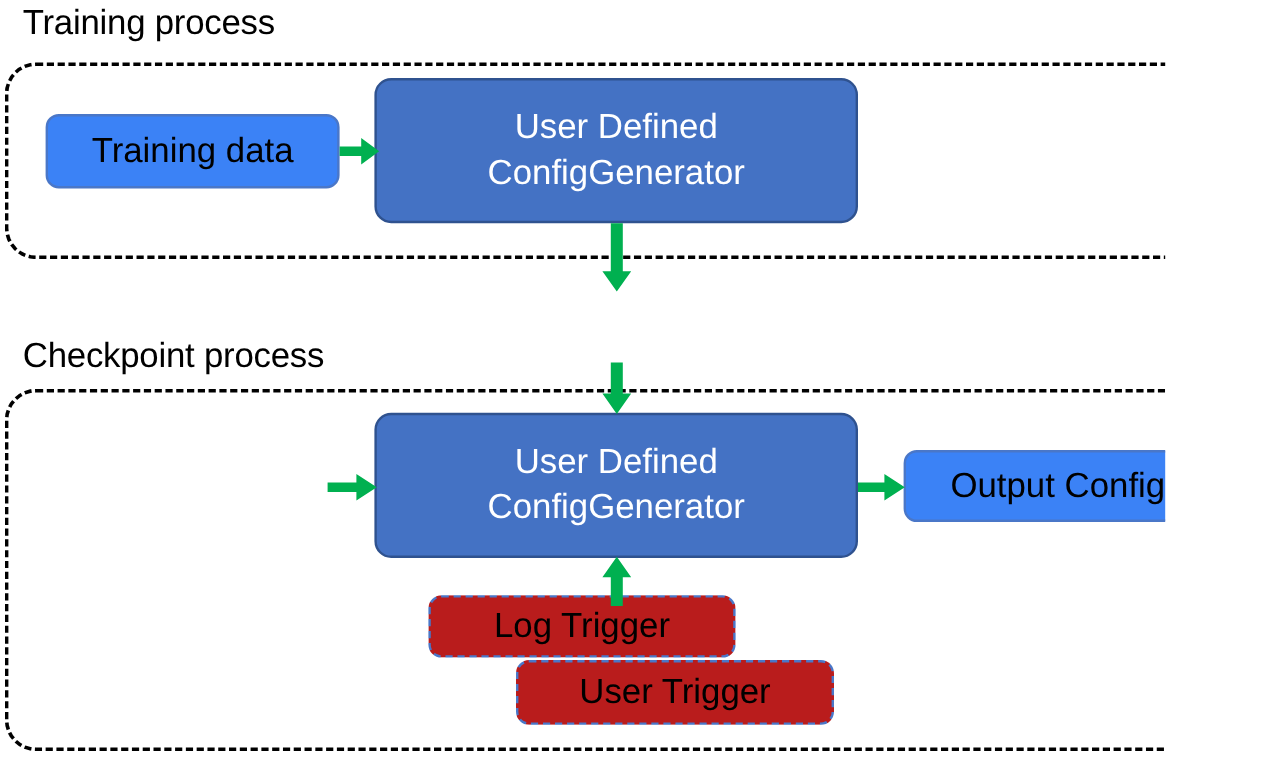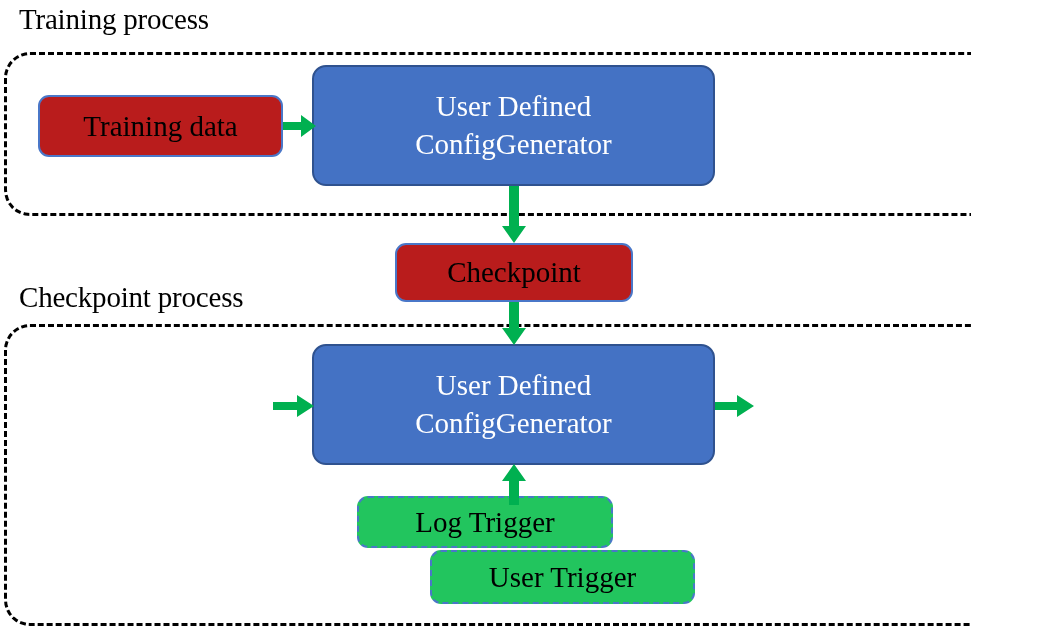--- a/index.html
+++ b/index.html
@@ -5,21 +5,21 @@
   html, body {
     margin: 0;
     padding: 0;
     background: #ffffff;
   }
   #canvas {
     position: relative;
     width: 971px;
     height: 631px;
     background: #ffffff;
-    font-family: Liberation Serif, serif;
+    font-family: Liberation Sans, sans-serif;
     overflow: hidden;
   }
 
   
   .section-label {
     position: absolute;
     font-size: 29px;
     line-height: 1;
     color: #000000;
     white-space: nowrap;
@@ -39,41 +39,41 @@
   #group-training { left: 4px; top: 52px; width: 1047px; height: 164px; }
   #group-inference { left: 4px; top: 324px; width: 1032px; height: 302px; }
 
   
   .node {
     position: absolute;
     box-sizing: border-box;
     display: flex;
     align-items: center;
     justify-content: center;
-    background: #b91c1c;
+    background: #3b82f6;
     border: 2px solid #4a77c8;
     border-radius: 11px;
     color: #000000;
     font-size: 29px;
     line-height: 1.05;
     white-space: nowrap;
   }
   #node-training-data { left: 38px; top: 95px; width: 245px; height: 62px; }
   #node-checkpoint { left: 395px; top: 243px; width: 238px; height: 59px; }
   #node-current-status { left: 28px; top: 375px; width: 245px; height: 60px; }
   #node-output-config { left: 753px; top: 375px; width: 257px; height: 60px; }
 
   
   .node-dashed {
     position: absolute;
     box-sizing: border-box;
     display: flex;
     align-items: center;
     justify-content: center;
-    background: #22c55e;
+    background: #b91c1c;
     border: 2px dashed #4a77c8;
     border-radius: 11px;
     color: #000000;
     font-size: 29px;
     line-height: 1.05;
     white-space: nowrap;
   }
   #node-log-trigger { left: 357px; top: 496px; width: 256px; height: 52px; z-index: 3; }
   #node-clock-trigger { left: 430px; top: 550px; width: 265px; height: 54px; z-index: 4; }
 
@@ -115,28 +115,28 @@
 
   <div class="group-box" id="group-inference"></div>
 
   <div class="node" id="node-training-data">Training data</div>
 
   <div class="node-primary" id="node-udcg-train">
     <span>User Defined</span>
     <span>ConfigGenerator</span>
   </div>
 
-  <div class="node" id="node-checkpoint">Checkpoint</div>
 
 
   <div class="node-primary" id="node-udcg-infer">
     <span>User Defined</span>
     <span>ConfigGenerator</span>
   </div>
 
+  <div class="node" id="node-output-config">Output Config</div>
 
   <div class="node-dashed" id="node-log-trigger">Log Trigger</div>
 
   <div class="node-dashed" id="node-clock-trigger">User Trigger</div>
 
   <div class="arrow" style="left:283px; top:112px;">
     <svg width="34" height="28" viewBox="0 0 34 28">
       <path d="M0 10 H18 V3 L33 14 L18 25 V18 H0 Z" fill="#00B050"></path>
     </svg>
   </div>

